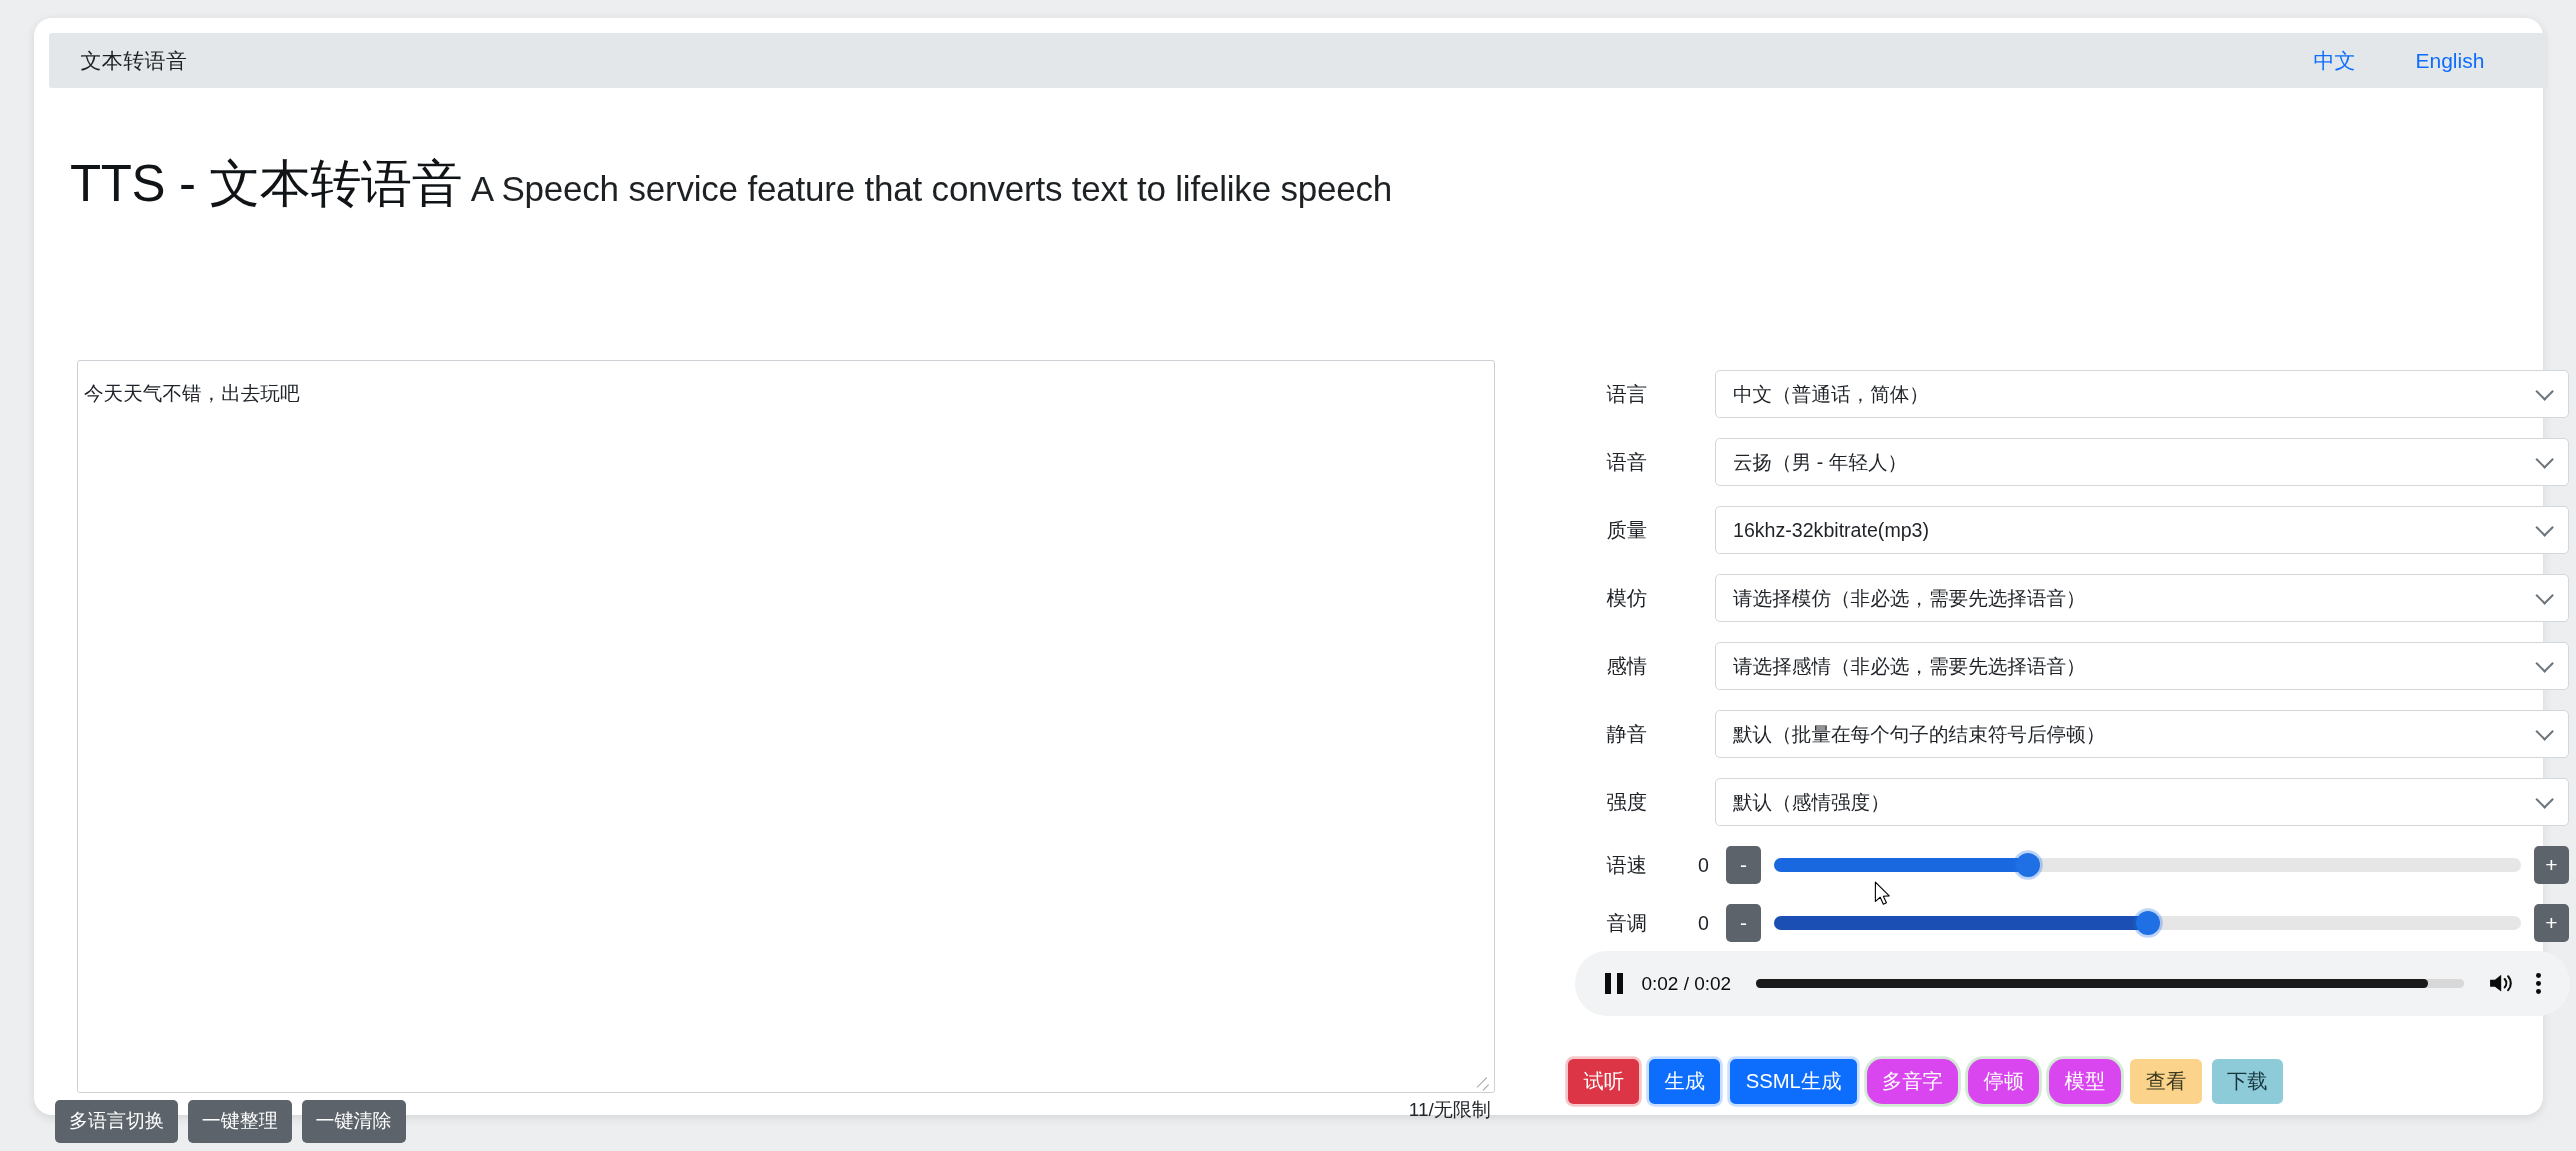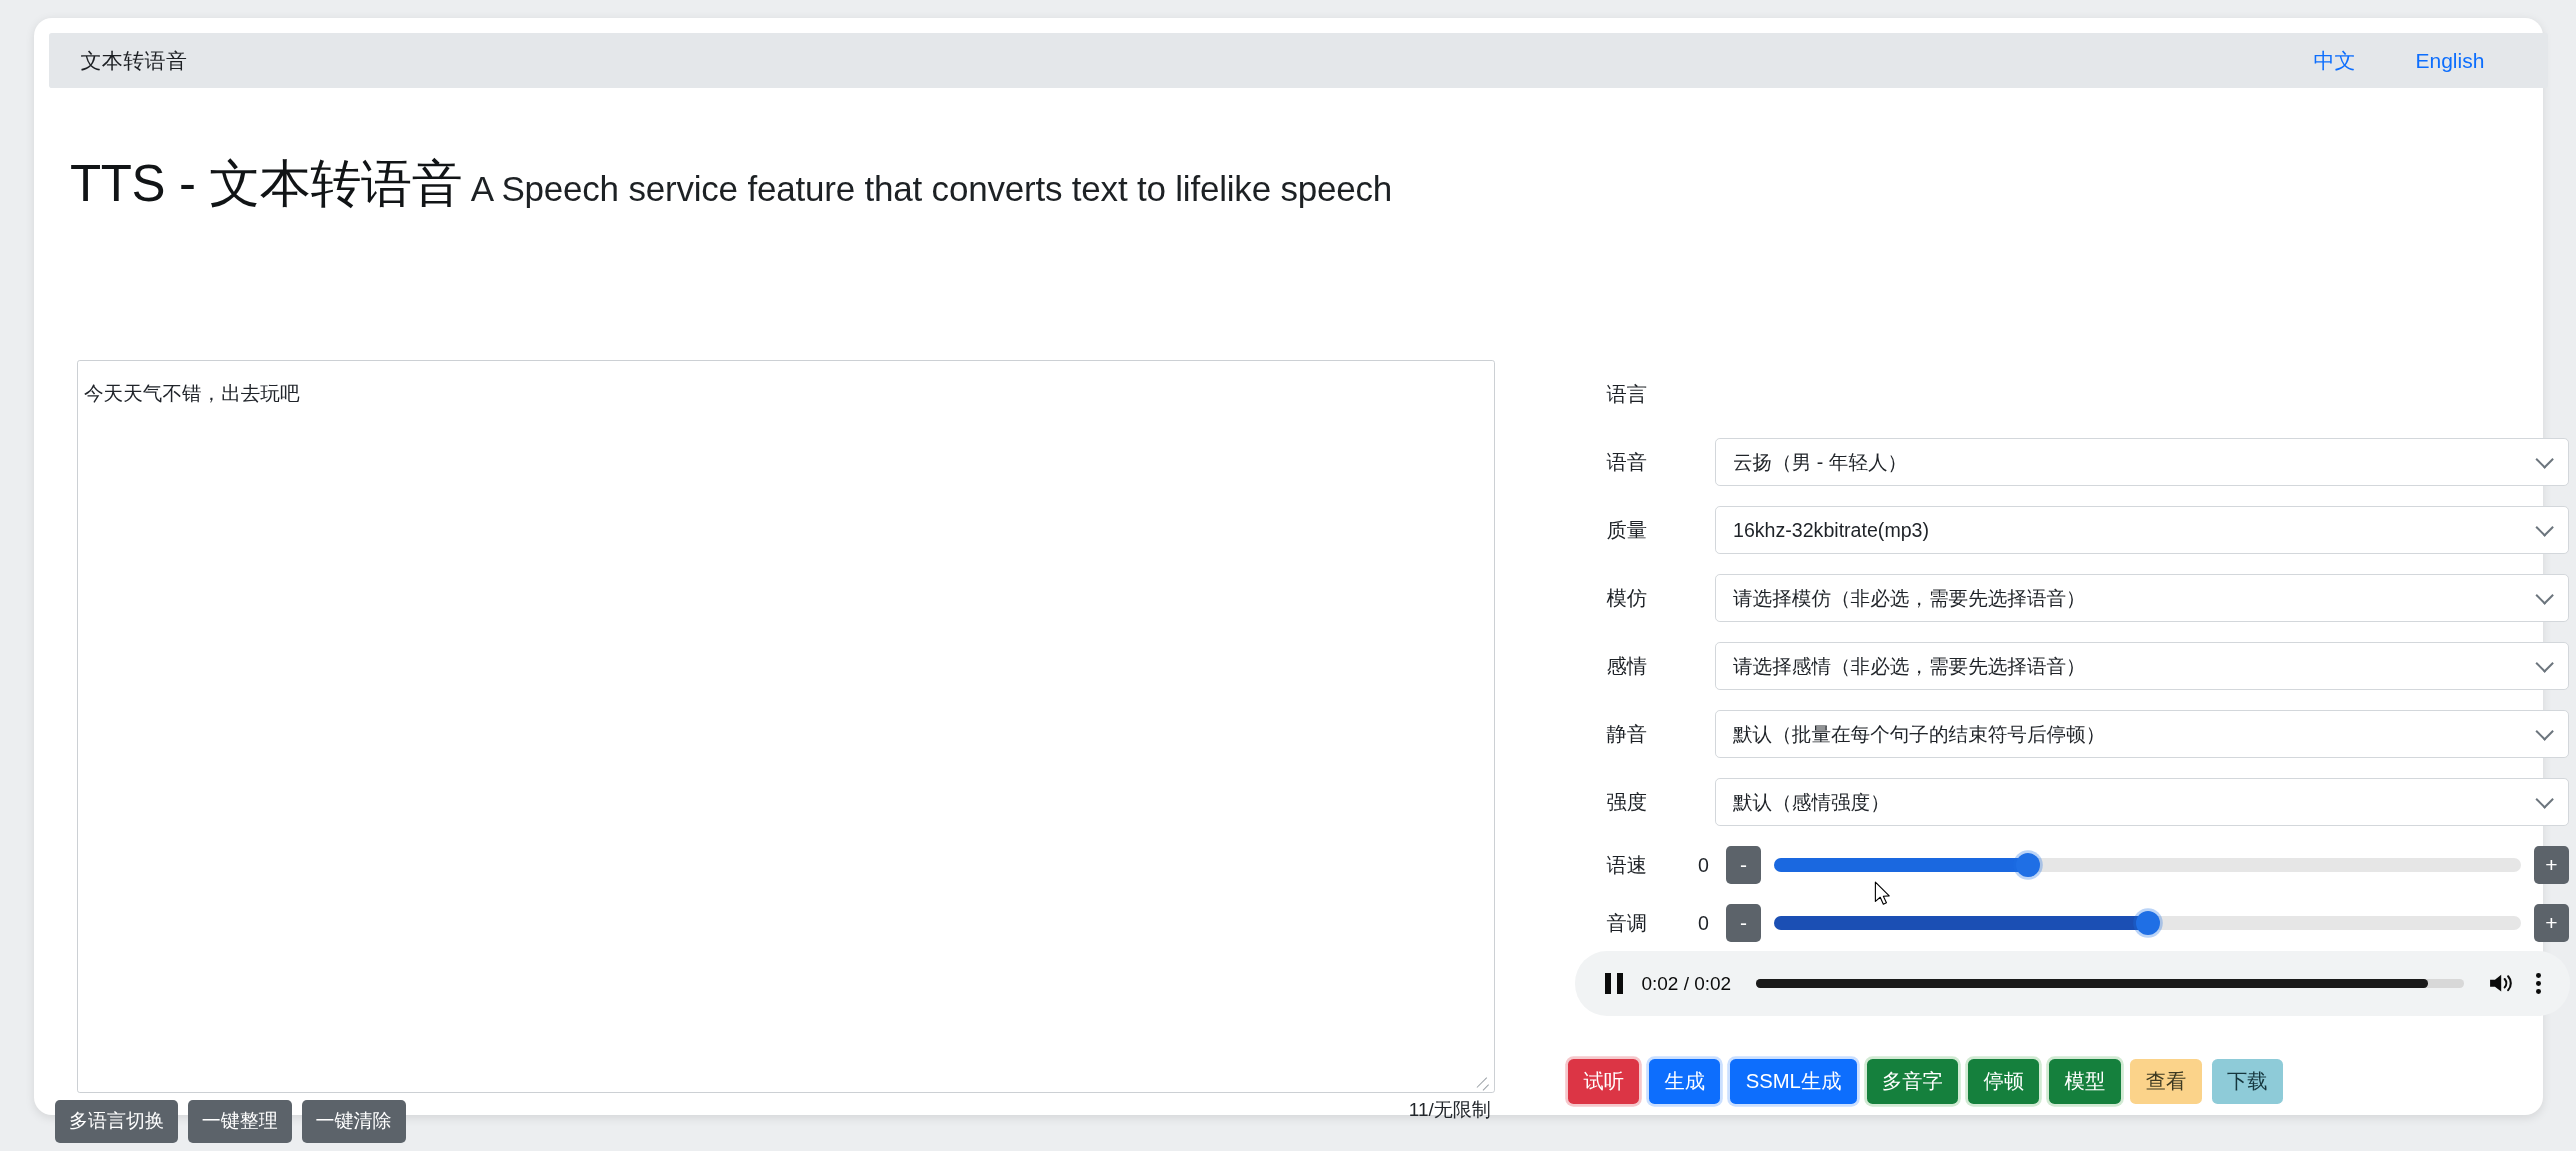--- a/index.html
+++ b/index.html
@@ -382,21 +382,21 @@
     font-size: 20.3px;
     line-height: 24px;
     padding: 9.8px 15.4px 11.2px 15.4px;
     color: #ffffff;
     cursor: pointer;
     white-space: nowrap;
     font-family: "Liberation Sans", "DejaVu Sans", sans-serif;
   }
   .btn-danger  { background: #dc3545; box-shadow: 0 0 0 2.8px rgba(220,53,69,0.28); }
   .btn-primary { background: #0d6efd; box-shadow: 0 0 0 2.8px rgba(13,110,253,0.22); text-align: right; }
-  .btn-success { background: #15803d; box-shadow: 0 0 0 2.8px rgba(46,158,54,0.22); }
+  .btn-success { background: #d946ef; box-shadow: 0 0 0 2.8px rgba(46,158,54,0.22); border-radius: 15px; }
   .btn-warning { background: #fbd38a; color: #3d3a22; }
   .btn-info    { background: #8ecbd8; color: #16363d; }
 
   
   #mouse-cursor {
     position: absolute;
     left: 1874px;
     top: 881px;
     width: 18px;
     height: 27px;
@@ -426,20 +426,24 @@
   <div id="textarea-wrap">
     <textarea id="text-input" placeholder="" style="">今天天气不错，出去玩吧</textarea>
     <div id="resize-grip"></div>
     <div id="char-counter">11/无限制</div>
   </div>
 
   <div id="controls">
 
     <div class="ctrl-row">
       <div class="ctrl-label">语言</div>
+      <div class="select-box">
+        <span class="select-value">中文（普通话，简体）</span>
+        <span class="chevron"></span>
+      </div>
     </div>
 
     <div class="ctrl-row">
       <div class="ctrl-label">语音</div>
       <div class="select-box">
         <span class="select-value">云扬（男 - 年轻人）</span>
         <span class="chevron"></span>
       </div>
     </div>
 

